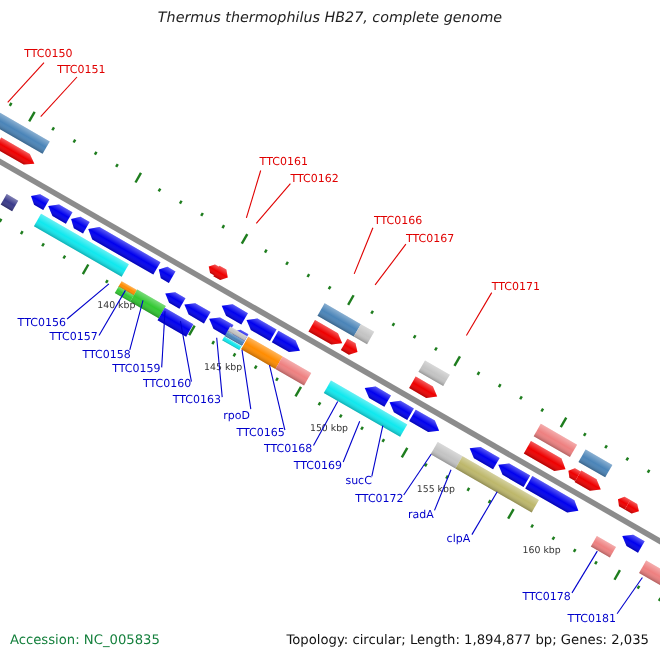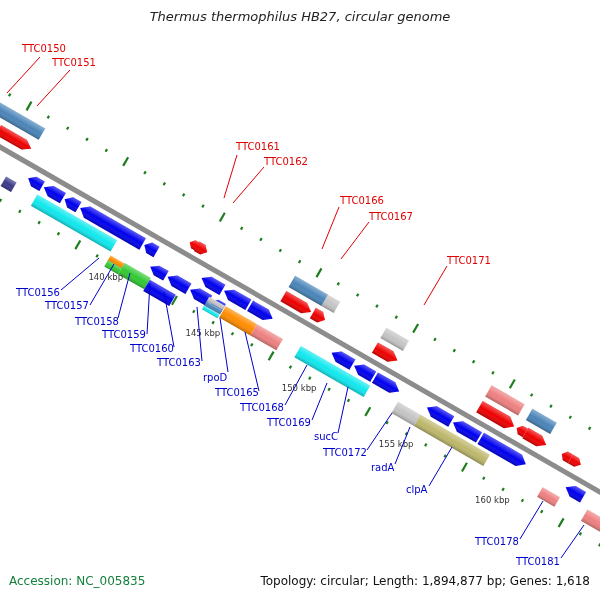--- a/index.html
+++ b/index.html
@@ -7,21 +7,21 @@
   #title{position:absolute;top:9px;left:0;width:600px;text-align:center;font-style:italic;font-size:13px;color:#222;}
   #map{position:absolute;left:0;top:0;}
   #footer-left{position:absolute;left:9px;top:574px;font-size:12px;color:#15803d;}
   #footer-right{position:absolute;right:10px;top:574px;font-size:12px;color:#111;}
   .lbl{font-family:"DejaVu Sans",sans-serif;font-size:10px;}
   .kbp{font-family:"DejaVu Sans",sans-serif;font-size:8.5px;fill:#333;}
 </style>
 </head>
 <body>
 
-<div id="title">Thermus thermophilus HB27, circular genome</div>
+<div id="title">Thermus thermophilus HB27, complete genome</div>
 
 <svg id="map" width="600" height="600" viewBox="0 0 600 600">
   <defs>
     <linearGradient id="shade" x1="0" y1="0" x2="0" y2="1">
       <stop offset="0" stop-color="#fff" stop-opacity="0.35"></stop>
       <stop offset="0.5" stop-color="#fff" stop-opacity="0"></stop>
       <stop offset="1" stop-color="#000" stop-opacity="0.25"></stop>
     </linearGradient>
   </defs>
   <g id="rot" transform="translate(0,147) rotate(29.9)">
@@ -363,13 +363,13 @@
       <text x="314" y="440" class="lbl" fill="#0000cc">sucC</text>
       <text x="323" y="456" class="lbl" fill="#0000cc">TTC0172</text>
       <text x="371" y="471" class="lbl" fill="#0000cc">radA</text>
       <text x="406" y="493" class="lbl" fill="#0000cc">clpA</text>
       <text x="475" y="545" class="lbl" fill="#0000cc">TTC0178</text>
       <text x="516" y="565" class="lbl" fill="#0000cc">TTC0181</text>
     </g>
 </svg>
 
 <div id="footer-left">Accession: NC_005835</div>
-<div id="footer-right">Topology: circular; Length: 1,894,877 bp; Genes: 1,618</div>
+<div id="footer-right">Topology: circular; Length: 1,894,877 bp; Genes: 2,035</div>
 
 </body></html>

